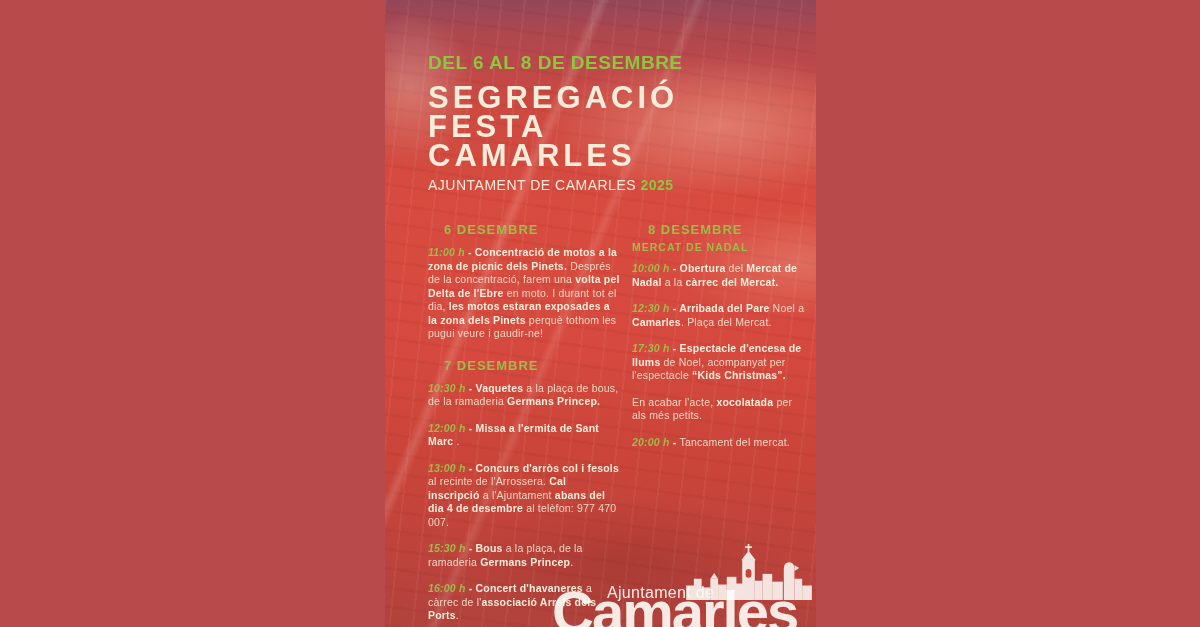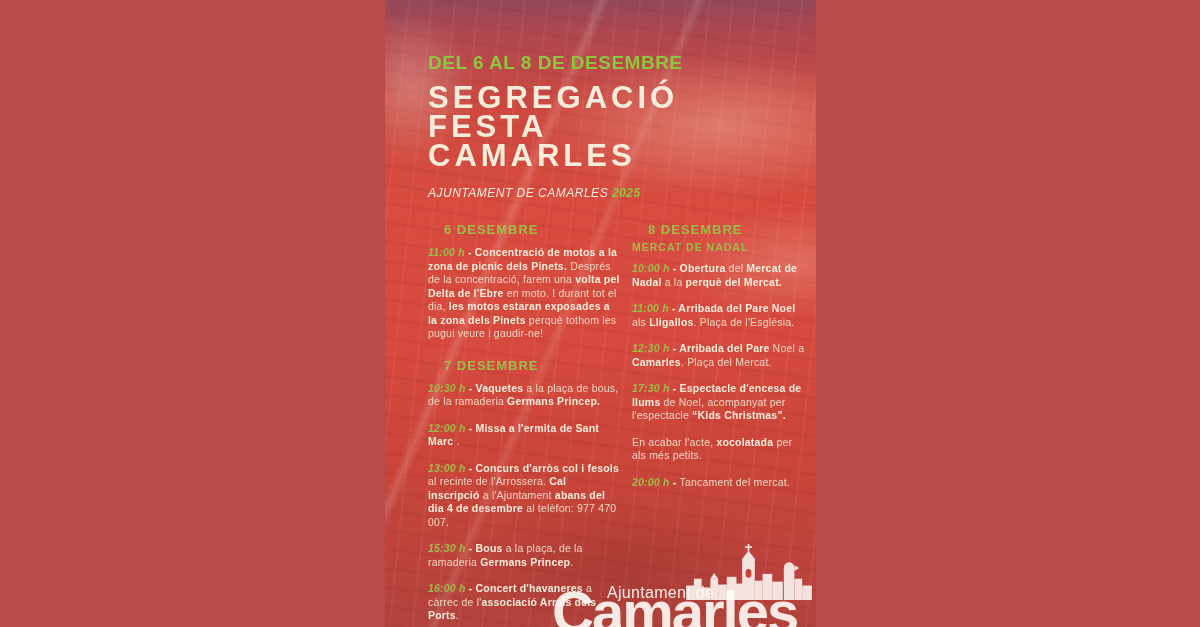--- a/index.html
+++ b/index.html
@@ -34,22 +34,22 @@
     color: var(--green-bright, #8dc63f);
     font-size: 19px; font-weight: bold; letter-spacing: 0.5px;
     margin-bottom: 9px; white-space: nowrap;
   }
   .title-line {
     color: var(--cream, #f5ecd9);
     font-size: 31px; font-weight: bold; line-height: 29px;
     letter-spacing: 4px; white-space: nowrap;
   }
   .poster-subtitle {
-    margin-top: 16px; font-size: 12px; letter-spacing: 0.5px;
-    color: var(--cream, #f5ecd9); white-space: nowrap; font-style: italic;
+    margin-top: 7px; font-size: 14px; letter-spacing: 0.5px;
+    color: var(--cream, #f5ecd9); white-space: nowrap;
   }
   .poster-subtitle .year { color: var(--green-bright, #8dc63f); font-weight: bold; }
 
   
   .columns {
     position: absolute; left: 43px; top: 222px; width: 378px;
     display: flex; gap: 12px;
   }
   .col { width: 192px; }
   .col.right { flex: 1; }
@@ -119,22 +119,21 @@
             <p class="event"><span class="time">12:00 h</span><span class="dash"> - </span><b class="run-bold">Missa a l'ermita de Sant Marc</b><span class="run"> .</span></p>
             <p class="event"><span class="time">13:00 h</span><span class="dash"> - </span><b class="run-bold">Concurs d'arròs col i fesols</b><span class="run"> al recinte de l'Arrossera. </span><b class="run-bold">Cal inscripció</b><span class="run"> a l'Ajuntament </span><b class="run-bold">abans del dia 4 de desembre</b><span class="run"> al telèfon: 977 470 007.</span></p>
             <p class="event"><span class="time">15:30 h</span><span class="dash"> - </span><b class="run-bold">Bous</b><span class="run"> a la plaça, de la ramaderia </span><b class="run-bold">Germans Princep</b><span class="run">.</span></p>
             <p class="event"><span class="time">16:00 h</span><span class="dash"> - </span><b class="run-bold">Concert d'havaneres</b><span class="run"> a càrrec de l'</span><b class="run-bold">associació Arrels dels Ports</b><span class="run">.</span></p>
           </section>
         </div>
       <div class="col right">
           <section class="day-section">
             <h3 class="day-heading">8 DESEMBRE</h3>
             <div class="day-subheading">MERCAT DE NADAL</div>
-            <p class="event"><span class="time">10:00 h</span><span class="dash"> - </span><b class="run-bold">Obertura</b><span class="run"> del </span><b class="run-bold">Mercat de Nadal</b><span class="run"> a la </span><b class="run-bold">perquè del Mercat.</b></p>
-            <p class="event"><span class="time">11:00 h</span><span class="dash"> - </span><b class="run-bold">Arribada del Pare Noel</b><span class="run"> als </span><b class="run-bold">Lligallos</b><span class="run">. Plaça de l'Església.</span></p>
+            <p class="event"><span class="time">10:00 h</span><span class="dash"> - </span><b class="run-bold">Obertura</b><span class="run"> del </span><b class="run-bold">Mercat de Nadal</b><span class="run"> a la </span><b class="run-bold">càrrec del Mercat.</b></p>
             <p class="event"><span class="time">12:30 h</span><span class="dash"> - </span><b class="run-bold">Arribada del Pare</b><span class="run"> Noel a </span><b class="run-bold">Camarles</b><span class="run">. Plaça del Mercat.</span></p>
             <p class="event"><span class="time">17:30 h</span><span class="dash"> - </span><b class="run-bold">Espectacle d'encesa de llums</b><span class="run"> de Noel, acompanyat per l'espectacle </span><b class="run-bold">“Kids Christmas”.</b></p>
             <p class="event"><span class="run">En acabar l'acte, </span><b class="run-bold">xocolatada</b><span class="run"> per als més petits.</span></p>
             <p class="event"><span class="time">20:00 h</span><span class="dash"> - </span><span class="run">Tancament del mercat.</span></p>
           </section>
         </div>
     </main>
 
     <svg class="skyline" viewBox="0 0 130 60" xmlns="http://www.w3.org/2000/svg" aria-hidden="true">
       <g fill="#fdfaf5">

